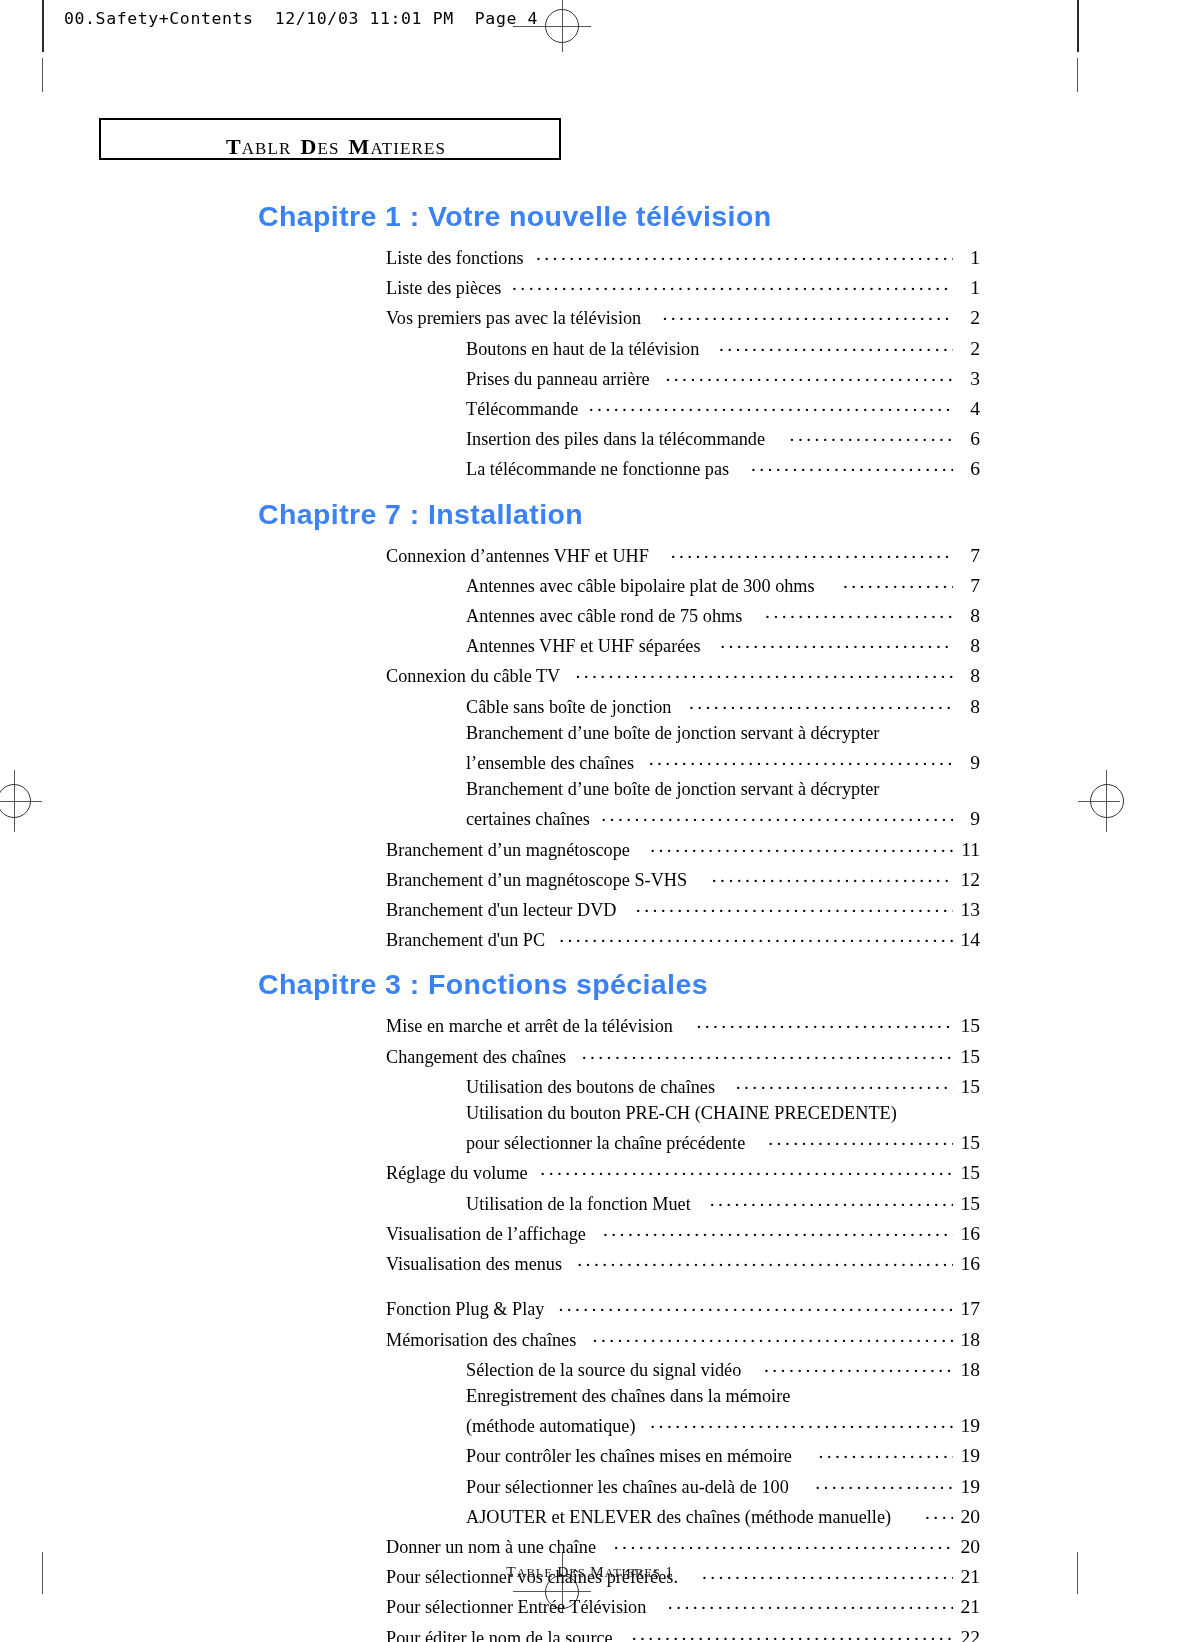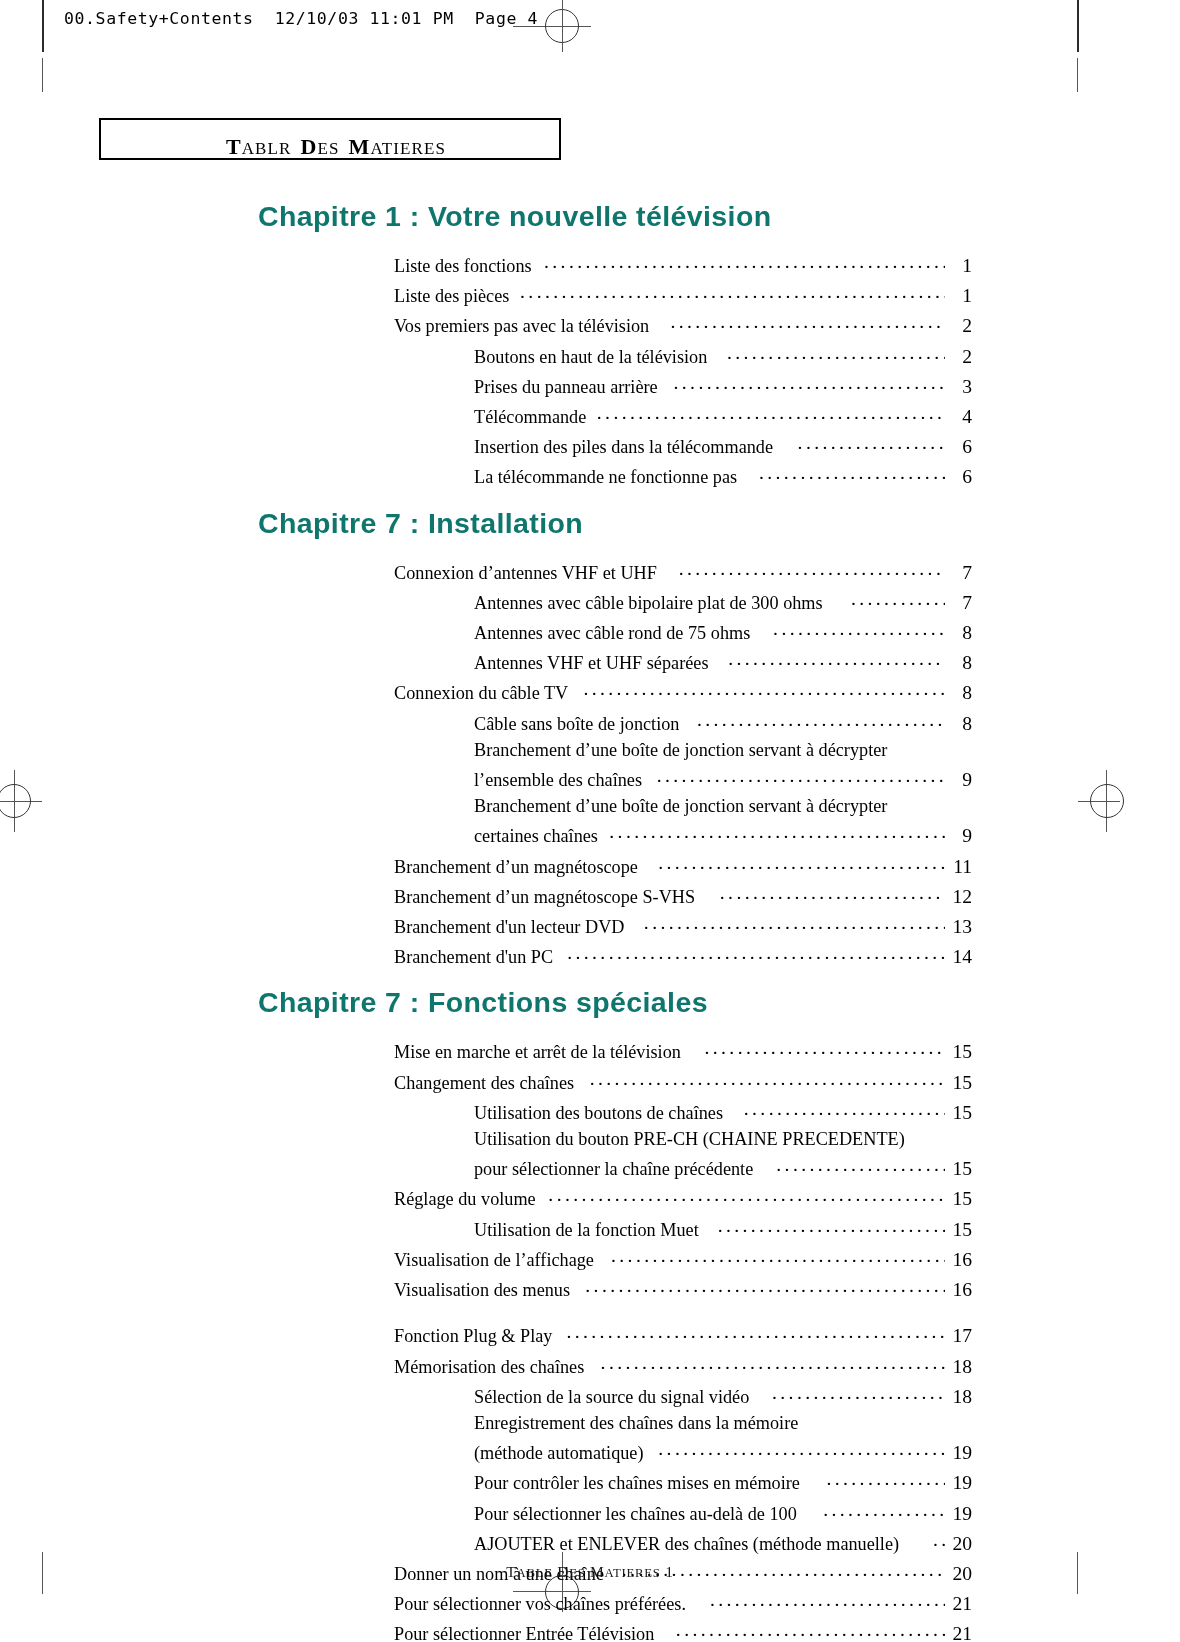--- a/index.html
+++ b/index.html
@@ -93,26 +93,26 @@
     top: 200px;
     width: 1180px;
   }
   .chapter-heading {
     font-family: "Liberation Sans", "DejaVu Sans", sans-serif;
     font-weight: 700;
     font-size: 28.5px;
     letter-spacing: 0.4px;
     margin: 0 0 1px 0;
     padding-left: 258px;
-    color: #0f766e;
+    color: #3b82f6;
   }
   .chapter-block { margin-bottom: 15px; }
   .chapter-block.first { margin-bottom: 15px; }
 
-  .entries { padding: 0; margin: 16px; list-style: none; }
+  .entries { padding: 0; margin: 8px; list-style: none; }
 
   .entry {
     display: flex;
     align-items: flex-end;
     font-size: 19.6px;
     line-height: 26.2px;
     font-family: "Liberation Serif", "DejaVu Serif", serif;
     white-space: nowrap;
     padding-right: 192px;
   }
@@ -312,21 +312,21 @@
             <span class="pageno">13</span>
           </div>
           <div class="entry lvl1">
             <span class="label">Branchement d'un PC</span>
             <span class="leader">..........................................................................................</span>
             <span class="pageno">14</span>
           </div>
         </div>
       </div>
       <div class="chapter-block">
-        <div class="chapter-heading">Chapitre 7 : Fonctions spéciales</div>
+        <div class="chapter-heading">Chapitre 3 : Fonctions spéciales</div>
         <div class="entries">
           <div class="entry lvl1">
             <span class="label">Mise en marche et arrêt de la télévision</span>
             <span class="leader">..........................................................................................</span>
             <span class="pageno">15</span>
           </div>
           <div class="entry lvl1">
             <span class="label">Changement des chaînes</span>
             <span class="leader">..........................................................................................</span>
             <span class="pageno">15</span>

